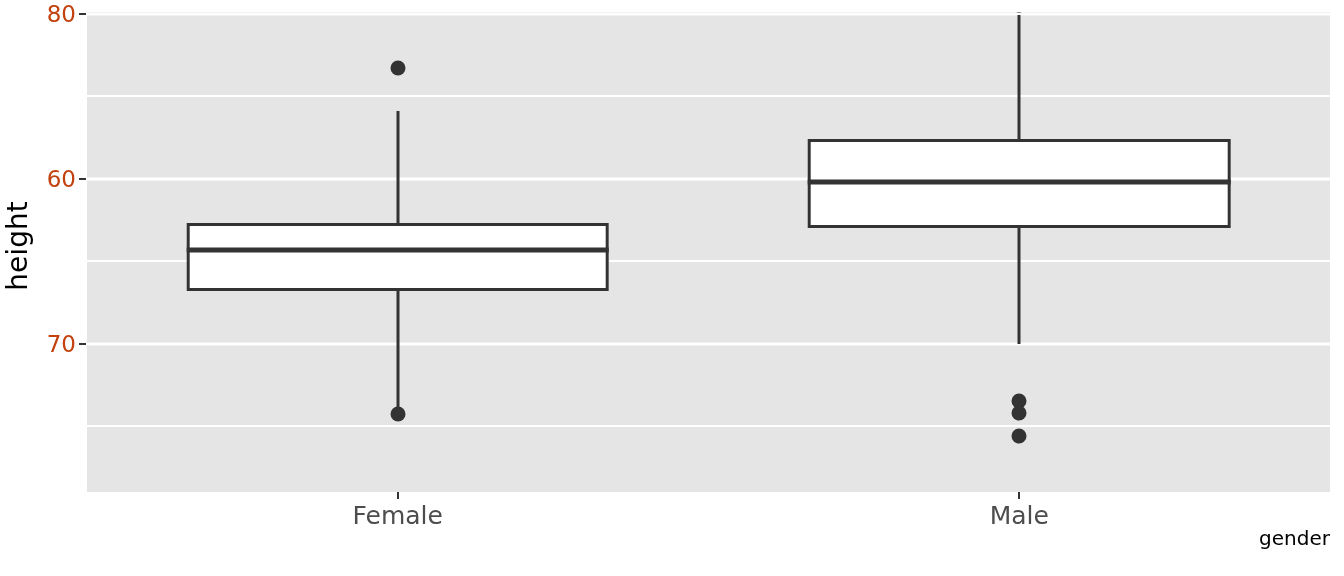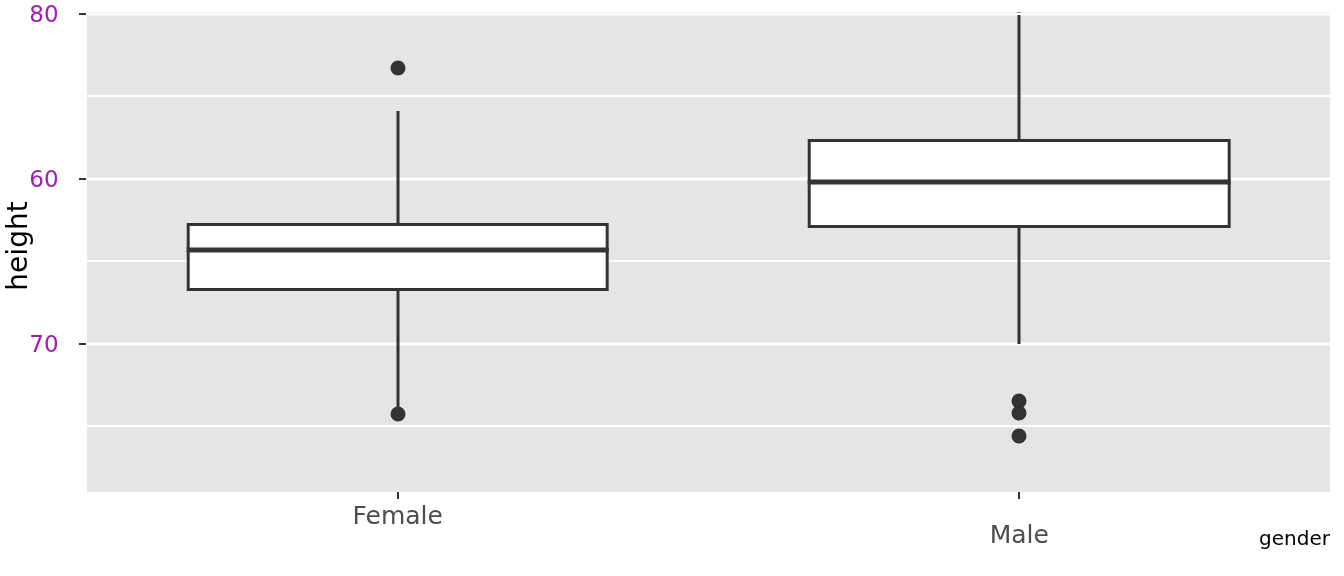--- a/index.html
+++ b/index.html
@@ -48,22 +48,22 @@
     text-align: right;
     color: #000000;
     font-size: 20px;
     line-height: 1;
   }
   
   .ytick-label {
     position: absolute;
     right: 0;
     width: 64px;
-    text-align: center;
-    color: #a21caf;
+    text-align: right;
+    color: #c2410c;
     font-size: 23px;
     line-height: 1;
     transform: translateY(-50%);
   }
   .ytick-mark {
     position: absolute;
     width: 7px;
     height: 2px;
     background: #333333;
     transform: translateY(-50%);
@@ -187,20 +187,20 @@
         <div class="outlier" style="left: 932.25px; top: 423.918px;"></div>
       </div>
   </div>
 
   <div id="xtick-marks">
       <div class="xtick-mark" style="left: 397.75px;"></div>
       <div class="xtick-mark" style="left: 1019.25px;"></div>
     </div>
   <div id="xtick-labels">
       <div class="xtick-label" style="left: 397.75px;">Female</div>
-      <div class="xtick-label" style="left: 1019.25px; margin-top: 19px;">Male</div>
+      <div class="xtick-label" style="left: 1019.25px;">Male</div>
     </div>
 
   <div class="xlab">
     <span>gender</span>
   </div>
 
 </div>
 
 </body></html>

